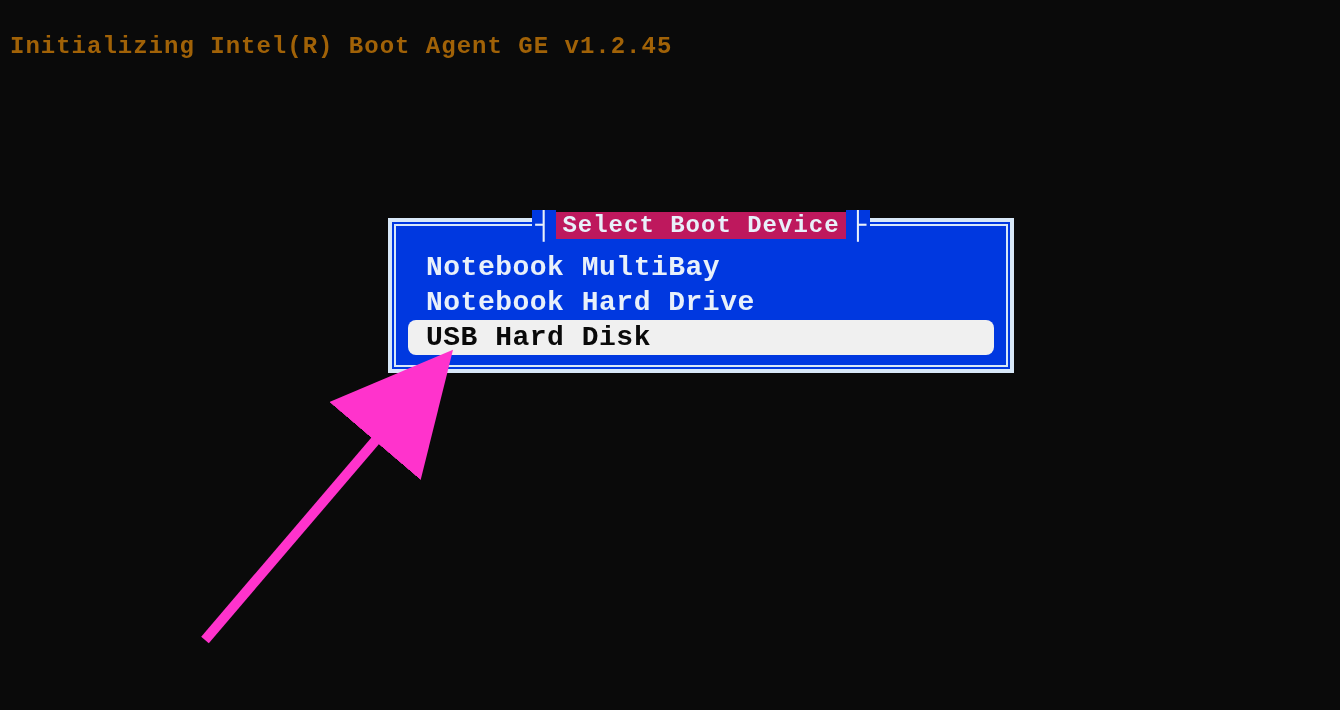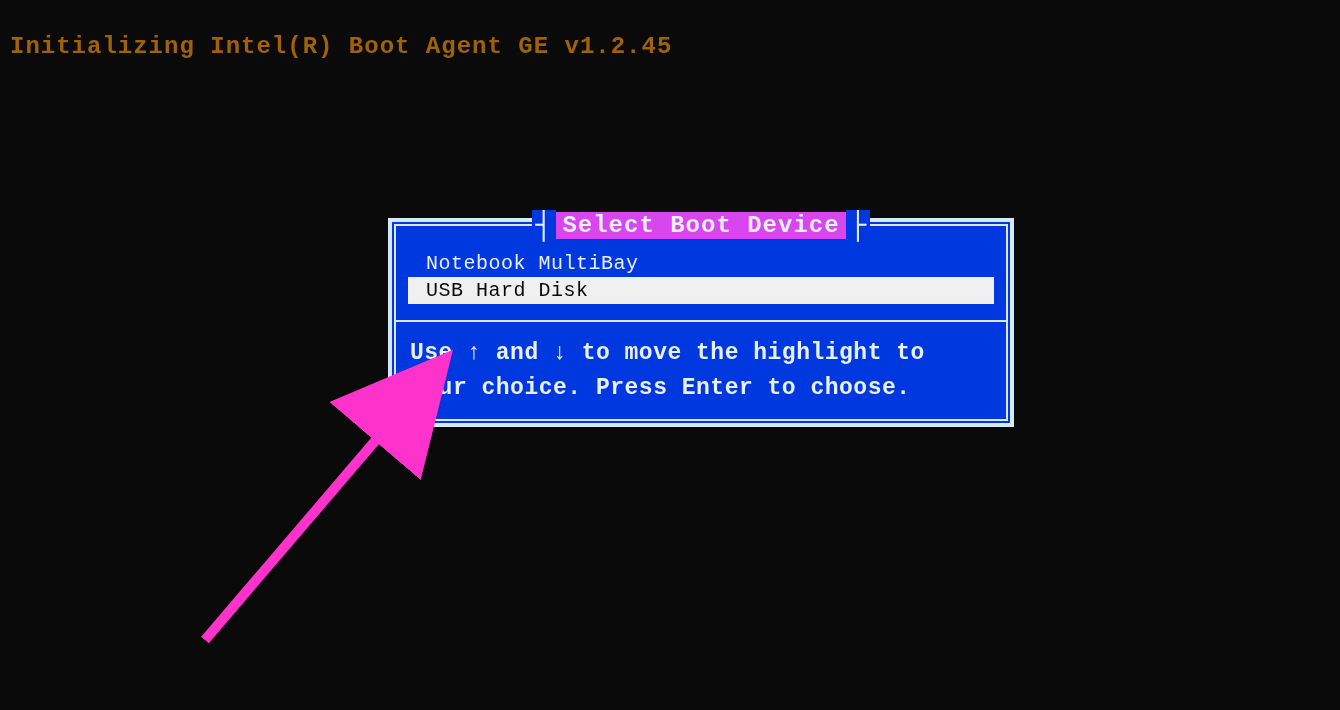--- a/index.html
+++ b/index.html
@@ -39,49 +39,50 @@
     .dialog-title-wrap {
       position: absolute;
       top: -16px;
       left: 0;
       right: 0;
       display: flex;
       justify-content: center;
       align-items: center;
     }
     .dialog-title {
-      background: #d946ef;
+      background: #be185d;
       color: #e8f0fa;
       font-size: 24px;
       font-weight: bold;
       padding: 0 6px;
       letter-spacing: 1px;
       position: relative;
     }
     .title-bracket {
       color: #e8f0fa;
       background: #0038e0;
       font-size: 28px;
       font-weight: bold;
       padding: 0 4px;
     }
     .device-list {
       padding: 24px 12px 10px 12px;
     }
     .device-item {
       color: #e8f0fa;
-      font-size: 20px;
-      font-weight: normal;
+      font-size: 28px;
+      font-weight: bold;
       padding: 2px 18px;
       letter-spacing: 0.5px;
       cursor: pointer;
     }
     .device-item.selected {
       background: #f0f0f0;
       color: #0a0a0a;
+      border-radius: 8px;
     }
     .instructions {
       border-top: 2px solid #d8e8f8;
       margin-top: 6px;
       padding: 14px 14px 14px 14px;
       color: #e8f0fa;
       font-size: 23px;
       font-weight: bold;
       letter-spacing: 0.5px;
       line-height: 1.5;
@@ -103,23 +104,23 @@
 
 <div class="boot-dialog">
   <div class="dialog-inner">
     <div class="dialog-title-wrap">
       <span class="title-bracket">┤</span>
       <span class="dialog-title">Select Boot Device</span>
       <span class="title-bracket">├</span>
     </div>
     <div class="device-list">
       <div class="device-item">Notebook MultiBay</div>
+      <div class="device-item">Notebook Hard Drive</div>
       <div class="device-item selected">USB Hard Disk</div>
     </div>
-    <div class="instructions">Use ↑ and ↓ to move the highlight to your choice.  Press Enter to choose.</div>
   </div>
 </div>
 
 <svg class="annotation-arrow" width="280" height="320" viewBox="0 0 280 320">
   <defs>
     <marker id="arrowhead" markerWidth="12" markerHeight="12" refX="10" refY="6" orient="auto">
       <polygon points="0 0, 12 6, 0 12" fill="#ff33cc"></polygon>
     </marker>
   </defs>
   <line x1="20" y1="300" x2="255" y2="25" stroke="#ff33cc" stroke-width="10" marker-end="url(#arrowhead)"></line>

